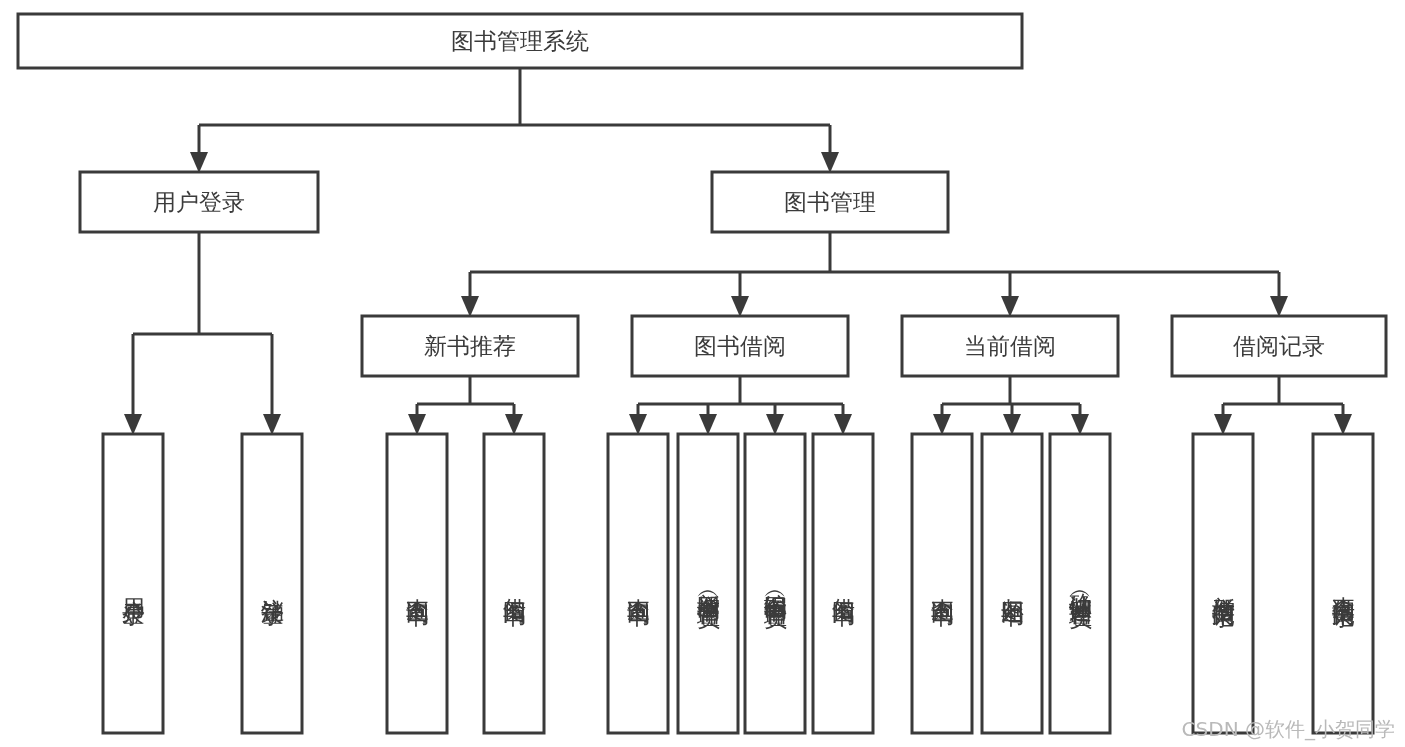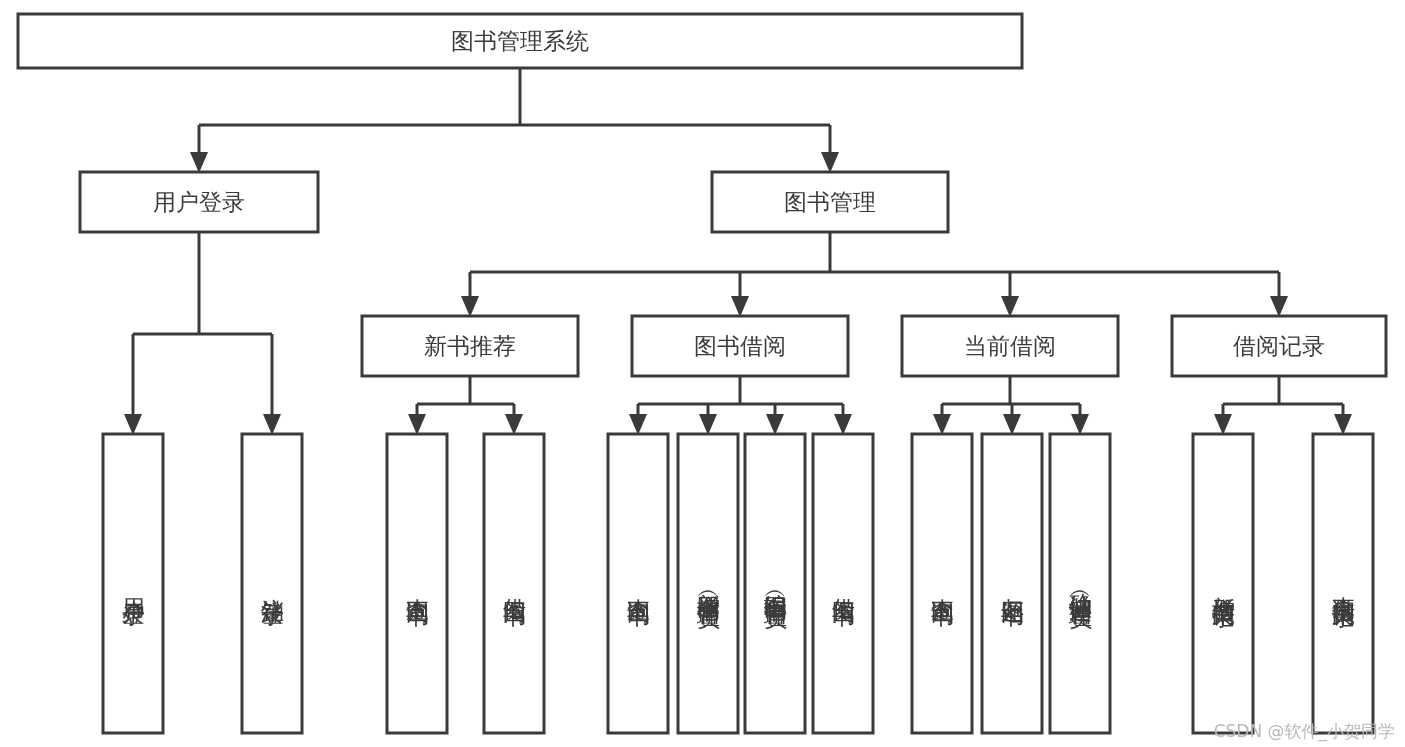--- a/index.html
+++ b/index.html
@@ -66,21 +66,21 @@
     letter-spacing: 2px;
     color: #3b3b3b;
     text-align: center;
     white-space: nowrap;
   }
   .watermark {
     position: absolute;
     right: 10px;
     bottom: 4px;
     font-family: "DejaVu Sans", "Liberation Sans", sans-serif;
-    font-size: 17px;
+    font-size: 20px;
     color: #b9b9b9;
     white-space: nowrap;
     pointer-events: none;
   }
 </style>
 </head>
 <body>
 
 <div id="diagram-root">
   <svg class="diagram-canvas" viewBox="0 0 1405 747">

